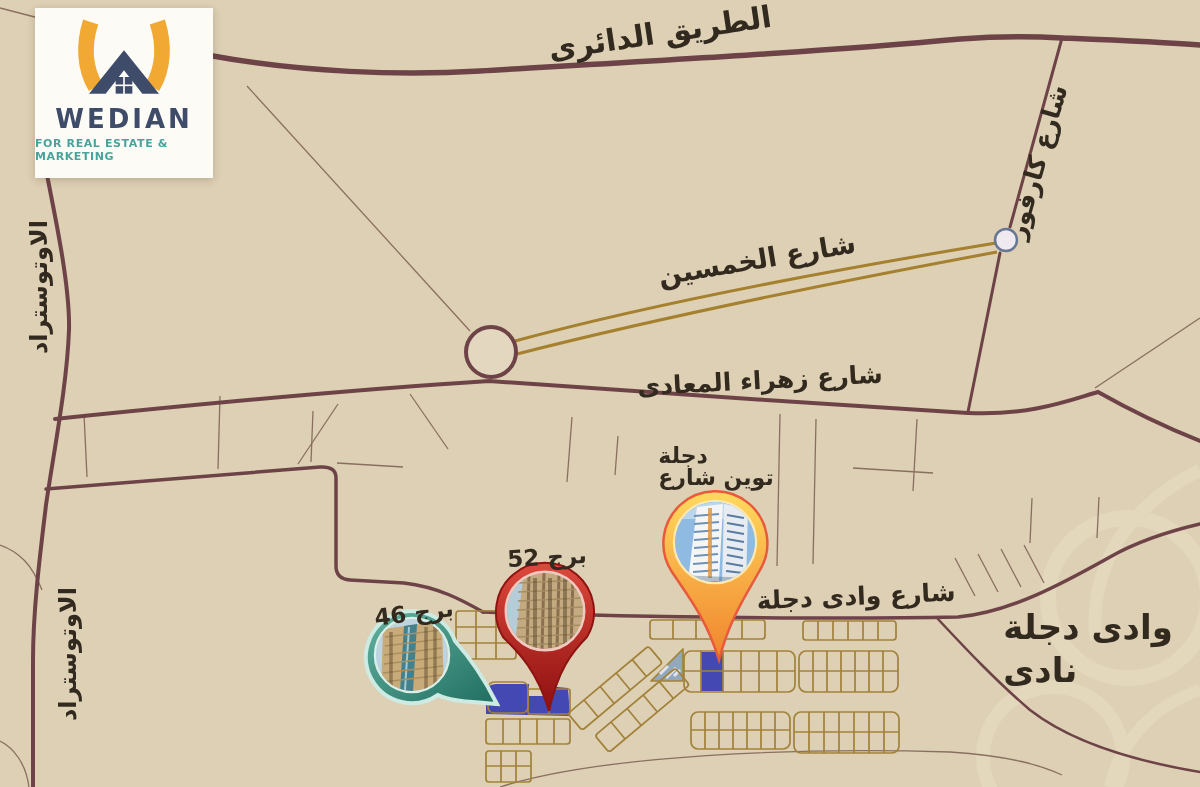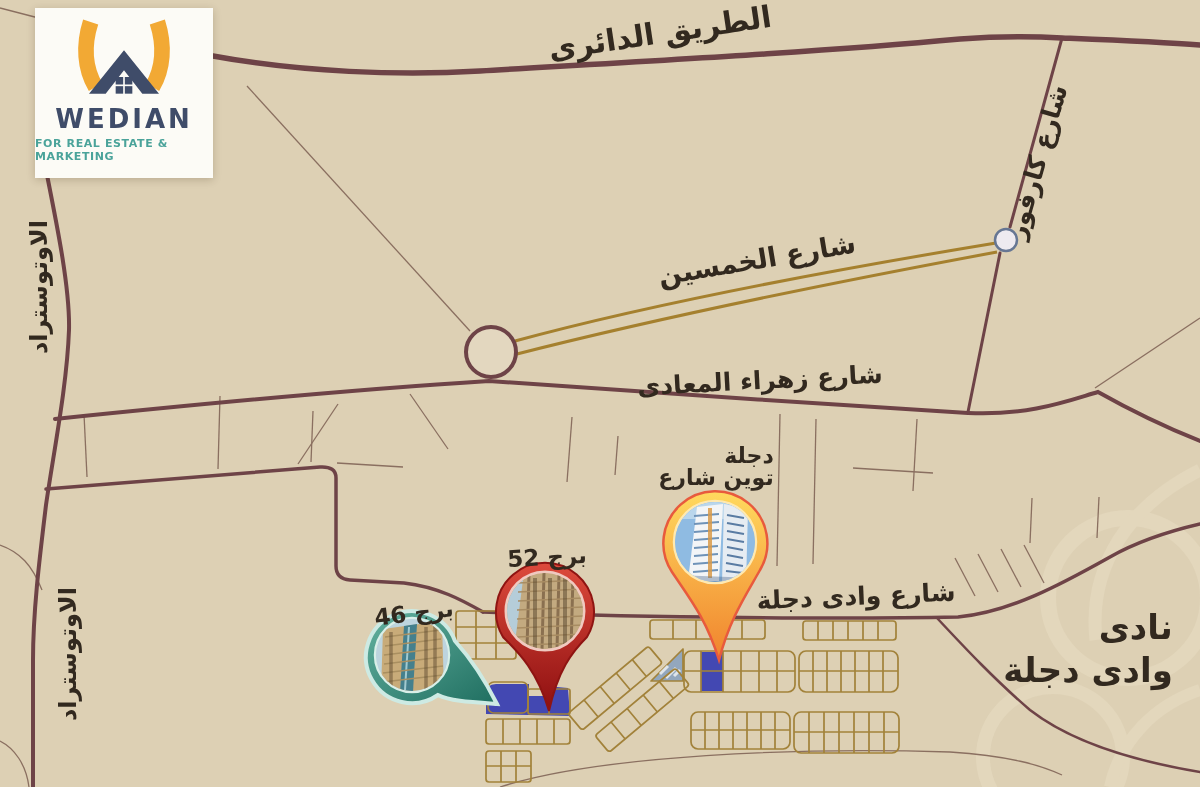--- a/index.html
+++ b/index.html
@@ -13,21 +13,21 @@
   .map{position:relative;width:1200px;height:787px;background:var(--background);overflow:hidden;}
   .map-svg{position:absolute;left:0;top:0;width:1200px;height:787px;}
   .rd-minor{stroke:var(--road-minor);stroke-width:1.3;fill:none;}
   .rd-major{stroke:var(--road-major);fill:none;stroke-linecap:round;}
   .rd-gold{stroke:var(--road-golden);stroke-width:3;fill:none;}
   .plot{stroke:var(--plot-outline);stroke-width:1.7;fill:none;stroke-linejoin:round;}
   .plot-fill-blue{fill:var(--plot-highlight-blue);}
   .wm{stroke:var(--watermark);fill:none;}
   .lbl{position:absolute;white-space:nowrap;font-weight:bold;color:var(--label-text);
        transform-origin:center;line-height:1.05;}
-  .lbl-center{text-align:right;}
+  .lbl-center{text-align:left;}
   .logo-card{position:absolute;left:35px;top:8px;width:178px;height:170px;background:#fcfbf6;
              box-shadow:0 2px 8px rgba(60,40,20,.22);display:flex;flex-direction:column;
              align-items:center;padding-top:4px;box-sizing:border-box;}
   .logo-mark{width:150px;height:90px;}
   .logo-name{font-size:26px;font-weight:bold;letter-spacing:3px;color:var(--logo-navy);margin-top:2px;}
   .logo-tagline{font-size:11px;letter-spacing:.6px;color:var(--logo-teal);margin-top:3px;font-weight:bold;}
 </style>
 </head>
 <body>
 
@@ -191,22 +191,22 @@
 
   <div class="lbl" style="left:660px;top:33px;font-size:30px;transform:translate(-50%,-50%) rotate(-8.5deg);">الطريق الدائرى</div>
   <div class="lbl" style="left:1038px;top:162px;font-size:25px;transform:translate(-50%,-50%) rotate(-74deg);">شارع كارفور</div>
   <div class="lbl" style="left:757px;top:260px;font-size:27px;transform:translate(-50%,-50%) rotate(-9.5deg);">شارع الخمسين</div>
   <div class="lbl" style="left:760px;top:381px;font-size:25px;transform:translate(-50%,-50%) rotate(-3deg);">شارع زهراء المعادى</div>
   <div class="lbl" style="left:856px;top:597px;font-size:25px;transform:translate(-50%,-50%) rotate(-2.5deg);">شارع وادى دجلة</div>
   <div class="lbl" style="left:40px;top:287px;font-size:24px;transform:translate(-50%,-50%) rotate(-90deg);">الاوتوستراد</div>
   <div class="lbl" style="left:69px;top:654px;font-size:24px;transform:translate(-50%,-50%) rotate(-90deg);">الاوتوستراد</div>
 
   <div class="lbl lbl-center" style="left:1088px;top:648px;font-size:34px;transform:translate(-50%,-50%);line-height:1.25;">
+    <span style="display:block;">وادى دجلة</span>
     <span style="display:block;">نادى</span>
-    <span style="display:block;">وادى دجلة</span>
   </div>
 
   <div class="lbl lbl-center" style="left:716px;top:467px;font-size:22px;transform:translate(-50%,-50%);line-height:1.02;">
     <span style="display:block;">دجلة</span>
     <span style="display:block;">توين شارع</span>
   </div>
   <div class="lbl" dir="rtl" style="left:547px;top:557px;font-size:23px;transform:translate(-50%,-50%) rotate(-3deg);">برج 52</div>
   <div class="lbl" dir="rtl" style="left:414px;top:613px;font-size:23px;transform:translate(-50%,-50%) rotate(-7deg);">برج 46</div>
 
   <div class="logo-card">

